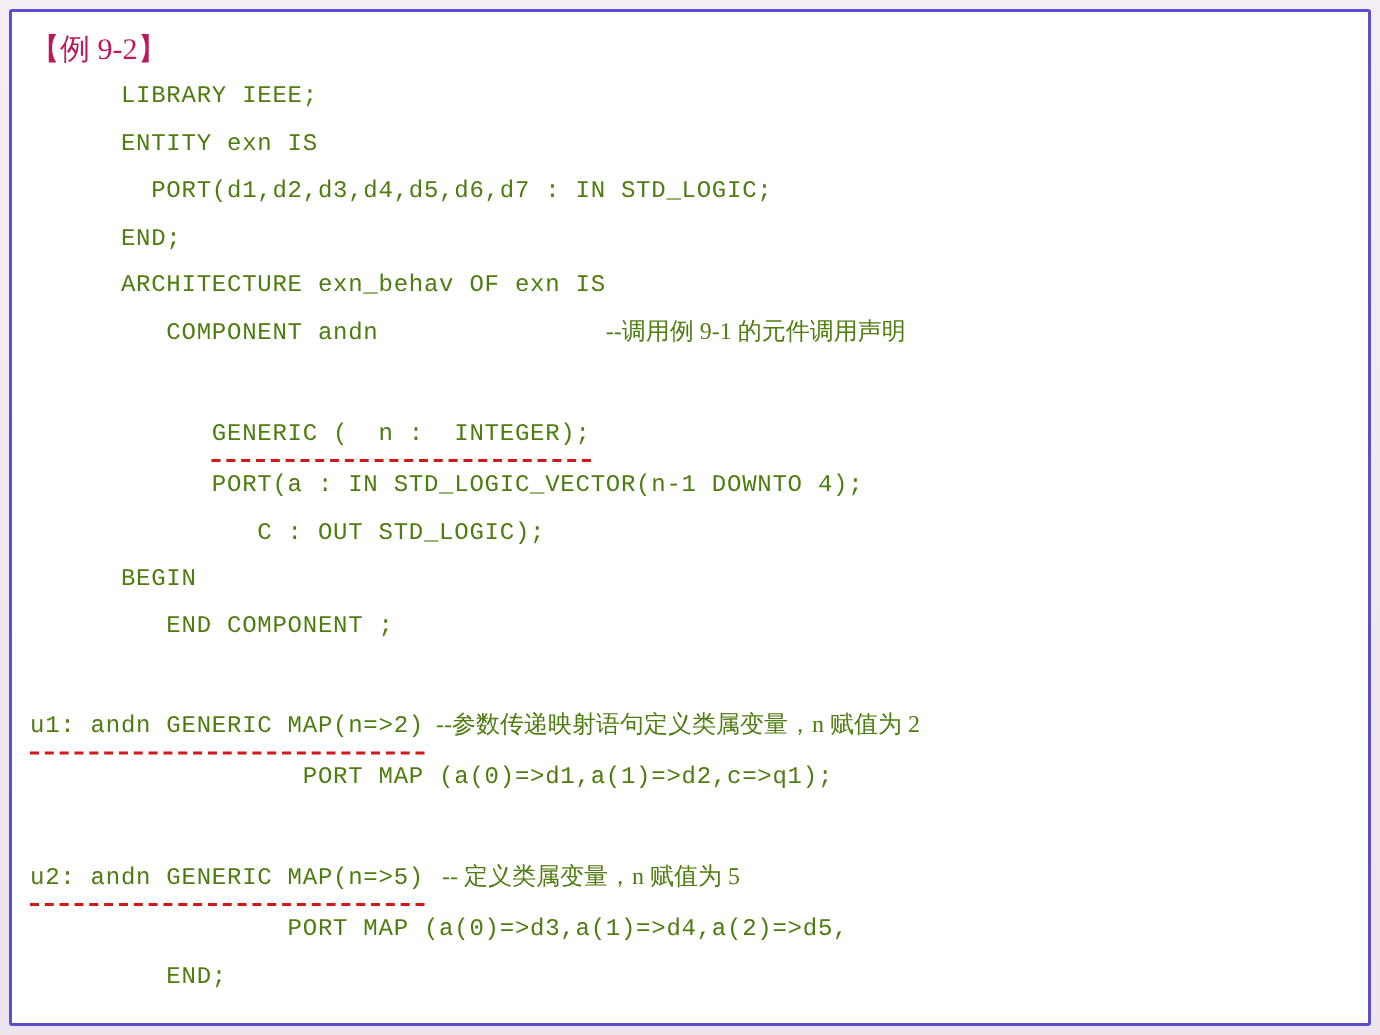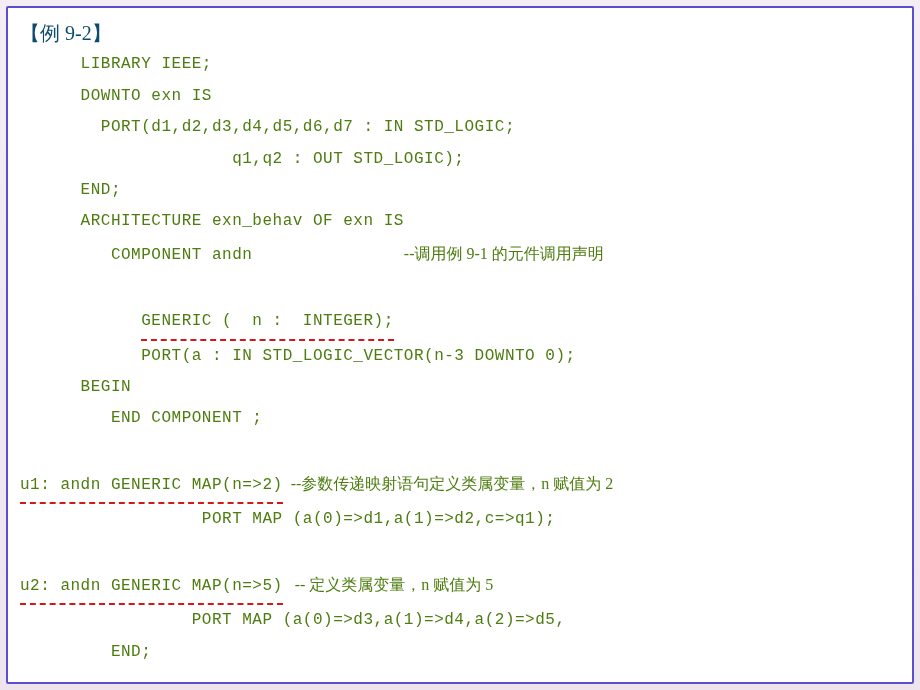--- a/index.html
+++ b/index.html
@@ -33,21 +33,21 @@
     font-size: 16px;
     line-height: 31.4px;
     color: #4d7c0f;
     white-space: pre;
     letter-spacing: 0.5px;
   }
   .title {
     font-family: "SimSun", serif;
     font-size: 20px;
     line-height: 31.4px;
-    color: #0c4a6e;
+    color: #be185d;
     margin-top: 13px;
   }
   .cn {
     font-family: Liberation Serif, serif;
     letter-spacing: 0;
   }
   .code-line {
     display: block;
     position: relative;
   }
@@ -63,31 +63,31 @@
 </style>
 </head>
 <body>
 
 <div class="page">
   <div class="sheet">
 
     <span class="title">【例 9-2】</span>
 
     <span class="code code-line">      LIBRARY IEEE;</span>
-    <span class="code code-line">      DOWNTO exn IS</span>
+    <span class="code code-line">      ENTITY exn IS</span>
     <span class="code code-line">        PORT(d1,d2,d3,d4,d5,d6,d7 : IN STD_LOGIC;</span>
-    <span class="code code-line">                     q1,q2 : OUT STD_LOGIC);</span>
     <span class="code code-line">      END;</span>
     <span class="code code-line">      ARCHITECTURE exn_behav OF exn IS</span>
 
     <span class="code code-line"><span class="seg">         COMPONENT andn               </span><span class="seg cn">--调用例 9-1 的元件调用声明</span></span>
 
     <span class="code code-line"><span class="seg">            </span><span class="seg underline-red">GENERIC (  n :  INTEGER);</span></span>
 
-    <span class="code code-line">            PORT(a : IN STD_LOGIC_VECTOR(n-3 DOWNTO 0);</span>
+    <span class="code code-line">            PORT(a : IN STD_LOGIC_VECTOR(n-1 DOWNTO 4);</span>
+    <span class="code code-line">               C : OUT STD_LOGIC);</span>
     <span class="code code-line">      BEGIN</span>
     <span class="code code-line">         END COMPONENT ;</span>
 
     <span class="code code-line"><span class="seg underline-red">u1: andn GENERIC MAP(n=&gt;2)</span><span class="seg cn">  --参数传递映射语句定义类属变量，n 赋值为 2</span></span>
 
     <span class="code code-line">                  PORT MAP (a(0)=&gt;d1,a(1)=&gt;d2,c=&gt;q1);</span>
 
     <span class="code code-line"><span class="seg underline-red">u2: andn GENERIC MAP(n=&gt;5)</span><span class="seg cn">   -- 定义类属变量，n 赋值为 5</span></span>
 
     <span class="code code-line">                 PORT MAP (a(0)=&gt;d3,a(1)=&gt;d4,a(2)=&gt;d5,</span>

